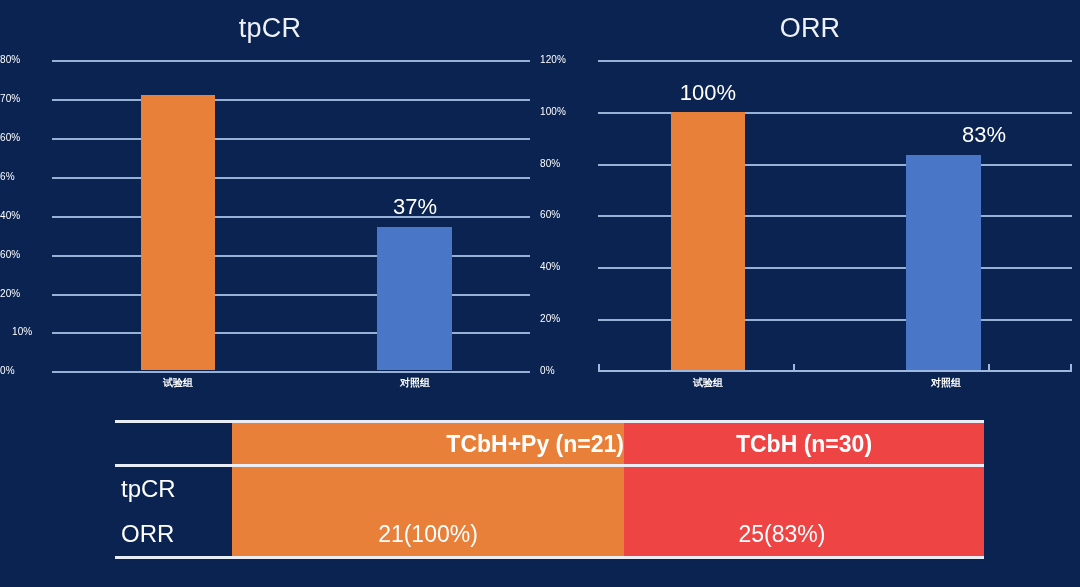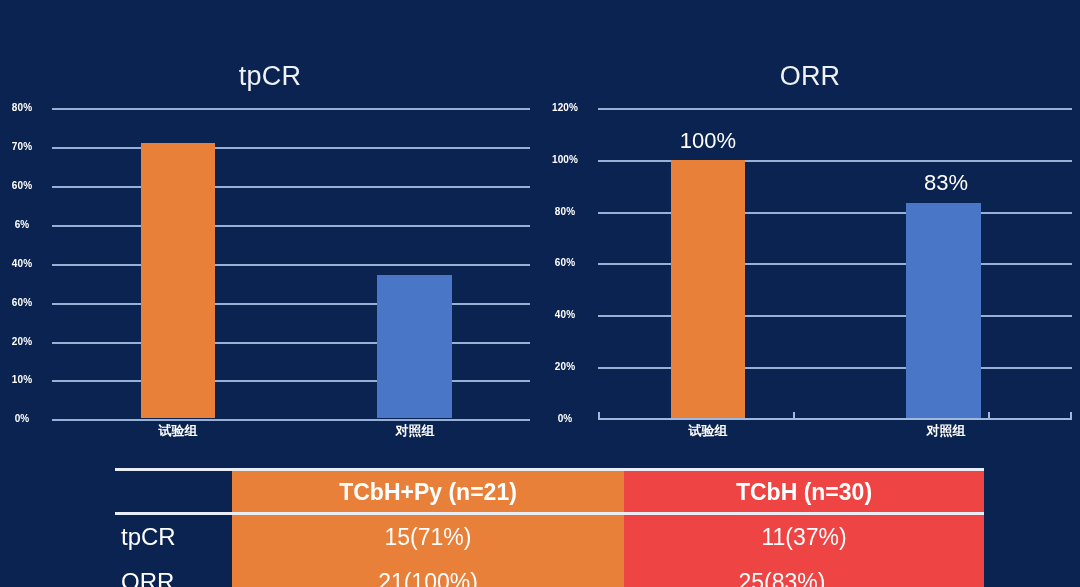--- a/index.html
+++ b/index.html
@@ -4,104 +4,105 @@
 <style>
   html,body{margin:0;padding:0;}
   body{
     width:1080px;height:587px;
     background:#0a2351;
     font-family:"Liberation Sans","DejaVu Sans",sans-serif;
     overflow:hidden;
     position:relative;
     -webkit-font-smoothing:antialiased;
   }
-  .slide{position:absolute;inset:0;background:#0a2351;margin-top:48px;}
+  .slide{position:absolute;inset:0;background:#0a2351;}
 
   
   .chart{position:absolute;top:0;height:400px;}
   .chart-title{
     position:absolute;left:0;right:0;top:8px;
     text-align:center;color:#eef2f8;
     font-size:27px;line-height:40px;letter-spacing:.2px;
   }
   .gridline{
     position:absolute;left:0;height:0;
     border-top:2px solid #9fb8dd;
     opacity:.95;
   }
   .ytick{
-    position:absolute;text-align:center;color:#ffffff;
-    font-size:10px;font-weight:bold;line-height:10px;
+    position:absolute;text-align:left;color:#ffffff;
+    font-size:10px;font-weight:normal;line-height:10px;
     transform:translateY(-5px);
     letter-spacing:.1px;
   }
   .bar{position:absolute;bottom:0;}
   .bar.orange{background:#E8803A;}
   .bar.blue{background:#4A76C8;}
   .barlabel{
     position:absolute;text-align:center;color:#ffffff;
     font-size:22px;line-height:26px;
   }
   .xlabel{
     position:absolute;text-align:center;color:#ffffff;
-    font-size:13px;font-weight:bold;line-height:14px;
+    font-size:10px;font-weight:bold;line-height:14px;
   }
   .axisline{
     position:absolute;height:0;border-top:2px solid #9fb8dd;
   }
   .axistick{
     position:absolute;width:0;border-left:2px solid #9fb8dd;
   }
 
   
   .tbl{position:absolute;left:115px;top:420px;width:869px;height:140px;}
   .rule{position:absolute;left:0;right:0;height:0;border-top:3px solid #e9eef6;}
   .rule.top{top:0;}
   .rule.mid{top:44px;}
   .rule.bot{top:136px;}
   .cell{position:absolute;display:flex;align-items:center;justify-content:center;}
   .cell.lbl{justify-content:flex-start;padding-left:6px;}
   .hdr-text{color:#ffffff;font-size:23px;font-weight:bold;line-height:26px;white-space:nowrap;}
   .row-label{color:#ffffff;font-size:24px;line-height:28px;white-space:nowrap;}
   .body-text{color:#ffffff;font-size:23px;line-height:28px;white-space:nowrap;}
-  .fill-orange{background:#E8803A;}
+  .fill-orange{background:#E8803A;justify-content:flex-end;}
   .fill-blue{background:#ef4444;}
 </style>
 </head>
 <body>
 
 <div class="slide">
 
   <div class="chart" style="left:0px;width:540px;">
 
     <div class="chart-title">tpCR</div>
 
     <div class="ytick" style="left:0px;width:44px;top:60px;">80%</div>
     <div class="ytick" style="left:0px;width:44px;top:99px;">70%</div>
     <div class="ytick" style="left:0px;width:44px;top:138px;">60%</div>
     <div class="ytick" style="left:0px;width:44px;top:177px;">6%</div>
     <div class="ytick" style="left:0px;width:44px;top:216px;">40%</div>
     <div class="ytick" style="left:0px;width:44px;top:255px;">60%</div>
     <div class="ytick" style="left:0px;width:44px;top:294px;">20%</div>
-    <div class="ytick" style="left:0px;width:44px;top:332px;">10%</div>
+    <div class="ytick" style="left:0px;width:44px;top:332px;padding-left:12px;">10%</div>
     <div class="ytick" style="left:0px;width:44px;top:371px;">0%</div>
 
     <div class="gridline" style="left:52px;width:478px;top:60px;"></div>
     <div class="gridline" style="left:52px;width:478px;top:99px;"></div>
     <div class="gridline" style="left:52px;width:478px;top:138px;"></div>
     <div class="gridline" style="left:52px;width:478px;top:177px;"></div>
     <div class="gridline" style="left:52px;width:478px;top:216px;"></div>
     <div class="gridline" style="left:52px;width:478px;top:255px;"></div>
     <div class="gridline" style="left:52px;width:478px;top:294px;"></div>
     <div class="gridline" style="left:52px;width:478px;top:332px;"></div>
     <div class="gridline" style="left:52px;width:478px;top:371px;"></div>
 
     <div class="bar orange" style="left:141px;width:74px;height:275px;top:95px;"></div>
     <div class="bar blue" style="left:377px;width:75px;height:143px;top:227px;"></div>
 
+    <div class="barlabel" style="left:355px;width:120px;top:194px;">37%</div>
 
     <div class="xlabel" style="left:118px;width:120px;top:376px;">试验组</div>
     <div class="xlabel" style="left:355px;width:120px;top:376px;">对照组</div>
   </div>
 
   <div class="chart" style="left:540px;width:540px;">
 
     <div class="chart-title">ORR</div>
 
     <div class="ytick" style="left:0px;width:50px;top:60px;">120%</div>
@@ -116,21 +117,21 @@
     <div class="gridline" style="left:58px;width:474px;top:112px;"></div>
     <div class="gridline" style="left:58px;width:474px;top:164px;"></div>
     <div class="gridline" style="left:58px;width:474px;top:215px;"></div>
     <div class="gridline" style="left:58px;width:474px;top:267px;"></div>
     <div class="gridline" style="left:58px;width:474px;top:319px;"></div>
 
     <div class="bar orange" style="left:131px;width:74px;height:258px;top:112px;"></div>
     <div class="bar blue" style="left:366px;width:75px;height:215px;top:155px;"></div>
 
     <div class="barlabel" style="left:108px;width:120px;top:80px;">100%</div>
-    <div class="barlabel" style="left:346px;width:120px;top:122px;">83%</div>
+    <div class="barlabel" style="left:346px;width:120px;top:122px;text-align:right;">83%</div>
 
     <div class="axisline" style="left:58px;width:474px;top:370px;"></div>
     <div class="axistick" style="left:58px;top:364px;height:7px;"></div>
     <div class="axistick" style="left:253px;top:364px;height:7px;"></div>
     <div class="axistick" style="left:448px;top:364px;height:7px;"></div>
     <div class="axistick" style="left:530px;top:364px;height:7px;"></div>
 
     <div class="xlabel" style="left:108px;width:120px;top:376px;">试验组</div>
     <div class="xlabel" style="left:346px;width:120px;top:376px;">对照组</div>
   </div>
@@ -152,26 +153,20 @@
     <div class="cell fill-blue" style="left:509px;top:3px;width:360px;height:41px;">
       <span class="hdr-text">TCbH (n=30)</span>
     </div>
 
     <div class="cell fill-orange" style="left:117px;top:47px;width:392px;height:89px;"></div>
     <div class="cell fill-blue" style="left:509px;top:47px;width:360px;height:89px;"></div>
 
     <div class="cell lbl" style="left:0px;top:47px;width:117px;height:44px;">
       <span class="row-label">tpCR</span>
     </div>
-    <div class="cell" style="left:117px;top:47px;width:392px;height:44px;">
-      <span class="body-text">15(71%)</span>
-    </div>
-    <div class="cell" style="left:509px;top:47px;width:360px;height:44px;">
-      <span class="body-text">11(37%)</span>
-    </div>
 
     <div class="cell lbl" style="left:0px;top:91px;width:117px;height:45px;">
       <span class="row-label">ORR</span>
     </div>
     <div class="cell" style="left:117px;top:91px;width:392px;height:45px;">
       <span class="body-text">21(100%)</span>
     </div>
     <div class="cell" style="left:509px;top:91px;width:316px;height:45px;">
       <span class="body-text">25(83%)</span>
     </div>

